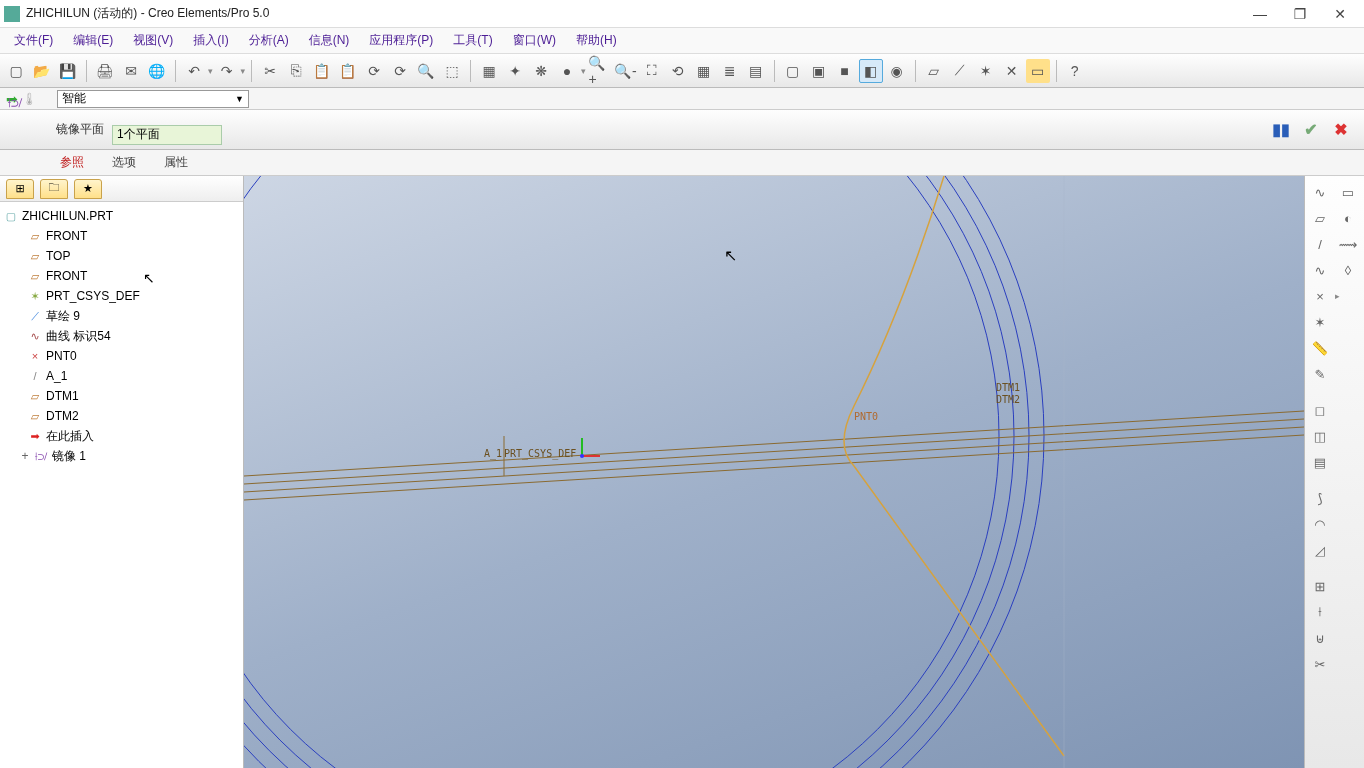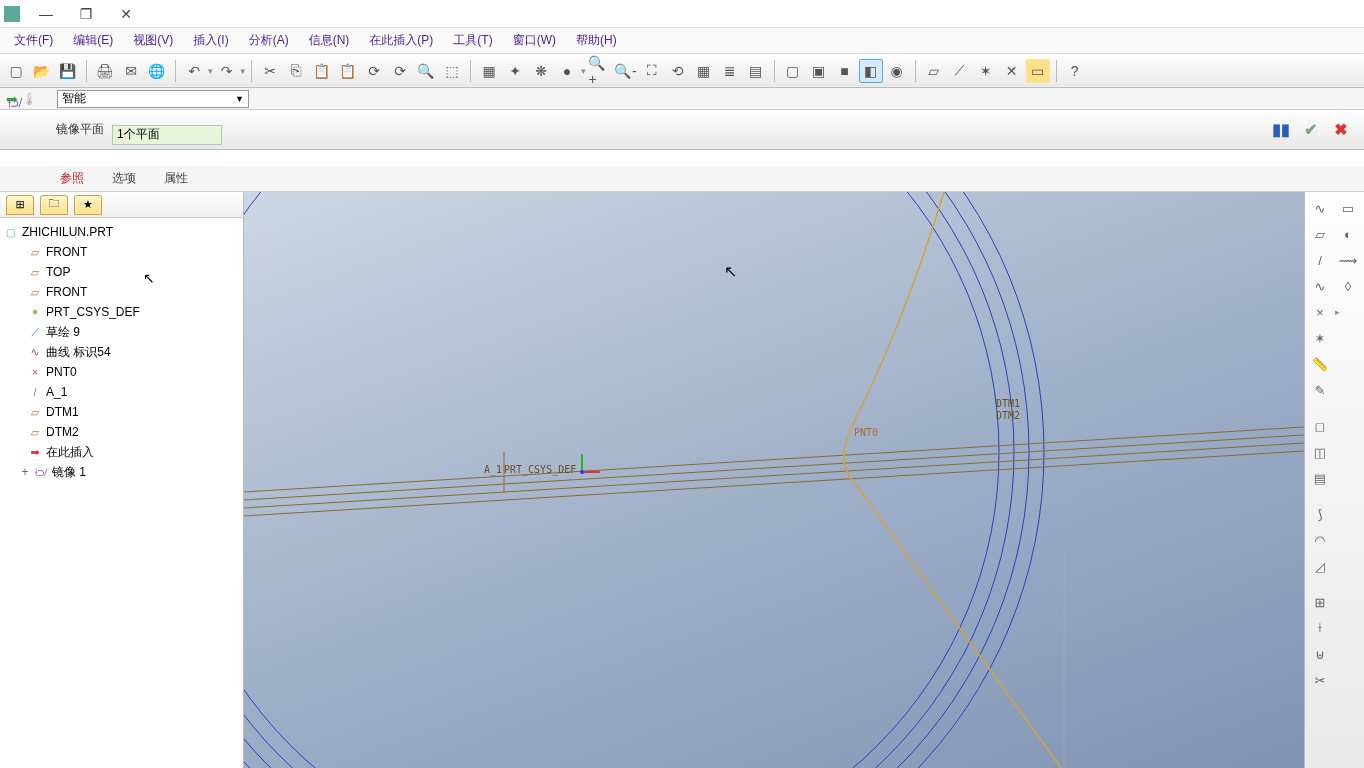--- a/index.html
+++ b/index.html
@@ -24,21 +24,21 @@
 
 .dashboard { height: 40px; background: linear-gradient(#fefefe,#e8e8e8); display: flex; align-items: center; padding: 0 12px; border-bottom: 1px solid #bbb; font-size: 12px; gap: 8px; }
 .dashboard .lbl { color: #333; }
 .dashboard .inp { width: 110px; height: 20px; border: 1px solid #aca; background: #e8f5d8; padding: 0 4px; font-size: 12px; margin-top: 10px; }
 .dashboard .spacer { flex: 1; }
 .dashboard .ctrl-btn { width: 22px; height: 22px; display: flex; align-items: center; justify-content: center; font-size: 16px; font-weight: bold; }
 .pause { color: #2a5eb8; }
 .ok { color: #7a7; }
 .cancel { color: #d33; }
 
-.tabrow { height: 26px; background: #f5f5f5; display: flex; align-items: flex-end; padding: 0 6px; border-bottom: 1px solid #ccc; font-size: 12px; margin-top: 16px; }
+.tabrow { height: 26px; background: #f5f5f5; display: flex; align-items: flex-end; padding: 0 6px; border-bottom: 1px solid #ccc; font-size: 12px; }
 .tabrow .tab { padding: 4px 14px 4px; color: #444; }
 .tabrow .tab.active { color: #c02020; }
 
 .body { display: flex; height: 592px; }
 
 .sidebar { width: 244px; background: #fff; border-right: 1px solid #bbb; display: flex; flex-direction: column; }
 .side-tabs { height: 26px; display: flex; align-items: center; gap: 6px; padding: 0 6px; border-bottom: 1px solid #ccc; background: linear-gradient(#fff,#eee); }
 .side-tab { width: 28px; height: 20px; border: 1px solid #c9a24b; border-radius: 3px 3px 0 0; background: linear-gradient(#fff4cc,#ffe08a); display: flex; align-items: center; justify-content: center; font-size: 11px; }
 .tree-header { height: 28px; display: flex; align-items: center; padding: 0 6px; font-size: 12px; border-bottom: 1px solid #ddd; }
 .tree-header .title2 { flex: 1; font-weight: bold; }
@@ -70,33 +70,34 @@
 .rt-btn { width: 26px; height: 24px; display: flex; align-items: center; justify-content: center; border: 1px solid transparent; border-radius: 2px; font-size: 13px; color: #666; }
 .rt-sep { height: 8px; }
 
 .mirror-left-icon { position:absolute; left:6px; top:94px; width:18px; height:18px; color:#8a4db0; font-size:13px; display:flex; align-items:center; justify-content:center; }
 </style>
 </head>
 <body>
 
 <div class="titlebar">
   <span class="app-icon"></span>
+  <span class="title">ZHICHILUN (活动的) - Creo Elements/Pro 5.0</span>
   <div class="win-btn">—</div>
   <div class="win-btn">❐</div>
   <div class="win-btn">✕</div>
 </div>
 
 <div class="menubar">
   <div class="menu-item">文件(F)</div>
   <div class="menu-item">编辑(E)</div>
   <div class="menu-item">视图(V)</div>
   <div class="menu-item">插入(I)</div>
   <div class="menu-item">分析(A)</div>
   <div class="menu-item">信息(N)</div>
-  <div class="menu-item">在此插入(P)</div>
+  <div class="menu-item">应用程序(P)</div>
   <div class="menu-item">工具(T)</div>
   <div class="menu-item">窗口(W)</div>
   <div class="menu-item">帮助(H)</div>
 </div>
 
 <div class="toolbar">
   <div class="tb-btn">▢</div>
   <div class="tb-btn">📂</div>
   <div class="tb-btn">💾</div>
   <div class="tb-sep"></div>

